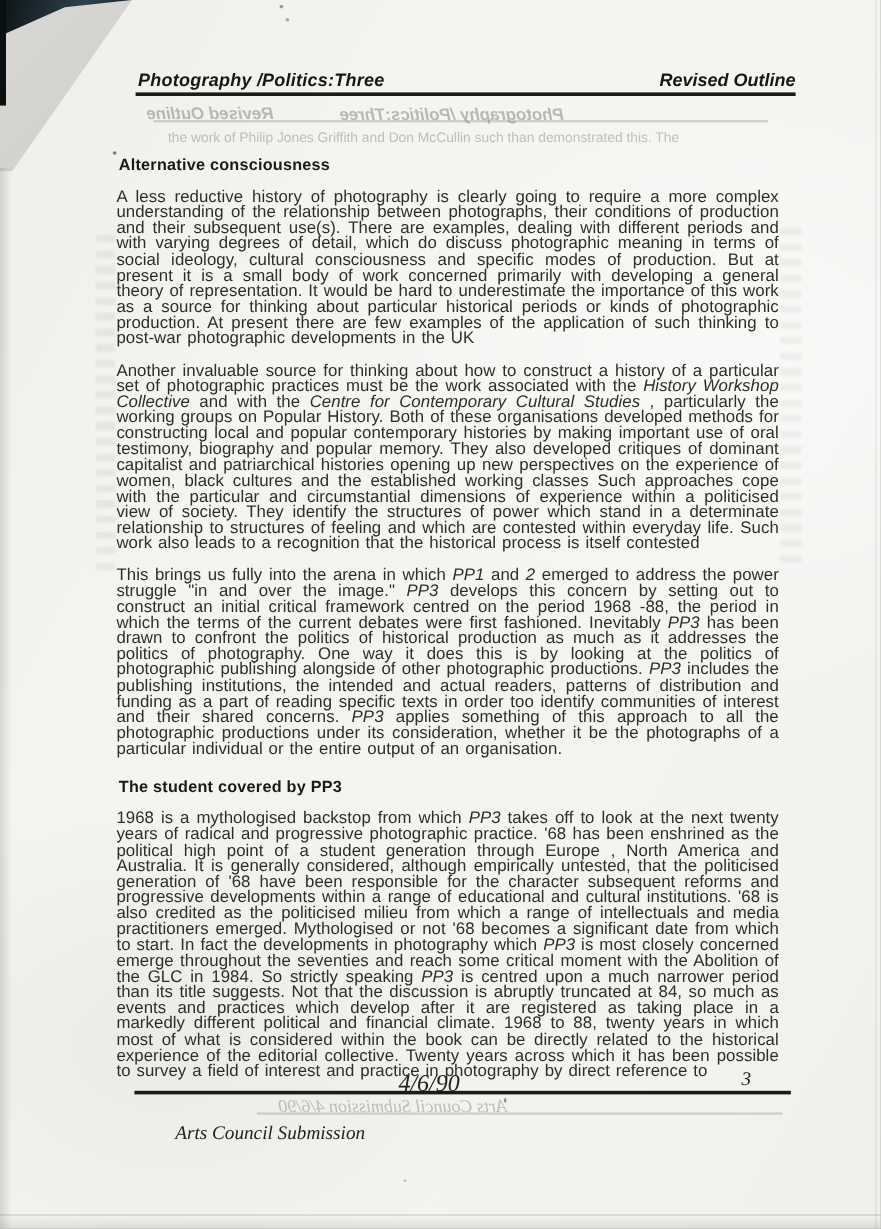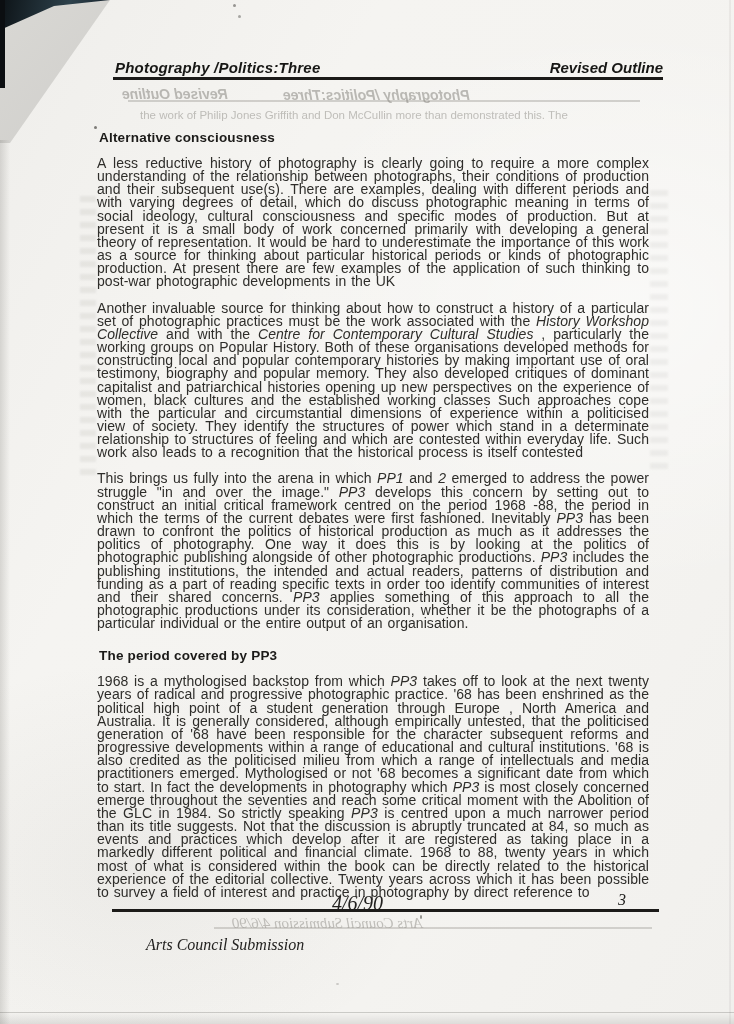--- a/index.html
+++ b/index.html
@@ -102,41 +102,41 @@
   <div class="gray-corner"></div>
   <div class="dark-wedge"></div>
   <div class="black-strip"></div>
   <div class="left-edge"></div>
   <div class="bottom-edge"></div>
   <div class="right-edge"></div>
 
   <span class="ghost ghost-h-left mirror">Revised Outline</span>
   <span class="ghost ghost-h-right mirror">Photography /Politics:Three</span>
   <div class="ghost-rule-top"></div>
-  <span class="ghost ghost-body-line">the work of Philip Jones Griffith and  Don McCullin more than demonstrated this. The</span>
+  <span class="ghost ghost-body-line">the work of Philip Jones Griffith and  Don McCullin such than demonstrated this. The</span>
   <span class="ghost ghost-f-text mirror">Arts Council Submission    4/6/90</span>
   <div class="ghost-rule-bottom"></div>
   <div class="smudge smudge-left"></div>
   <div class="smudge smudge-right"></div>
 
   <span class="header-left">Photography /Politics:Three</span>
   <span class="header-right">Revised Outline</span>
   <div class="header-rule"></div>
 
   <div class="content">
     <section>
       <h2 class="sec-heading">Alternative consciousness</h2>
       <div class="paras">
           <p><span>A less reductive history of photography is clearly going to require a more complex understanding of the relationship between photographs, their conditions of production and their subsequent use(s). There are examples, dealing with different periods and with varying degrees of detail, which do discuss photographic meaning in terms of social ideology, cultural consciousness and specific modes of production. But at present it is a small body of work concerned primarily with developing a general theory of representation. It would be hard to underestimate the importance of this work as a source for thinking about particular historical periods or kinds of photographic production. At present there are few examples of the application of such thinking to post-war photographic developments in the UK</span></p>
           <p><span>Another invaluable source for thinking about how to construct a history of a particular set of photographic practices must be the work associated with the </span><em>History Workshop Collective</em><span> and with the </span><em>Centre for Contemporary Cultural Studies</em><span> , particularly the working groups on Popular History.  Both of these organisations developed methods for constructing local and popular contemporary histories by making important use of oral testimony, biography and popular memory. They also developed critiques of dominant capitalist and patriarchical histories opening up new perspectives on the experience of women, black cultures and the established working classes  Such approaches cope with the particular and circumstantial dimensions of experience within a politicised view of society. They identify the structures of power which stand in a determinate relationship to structures of feeling and which are contested within everyday life. Such work also leads to a recognition that the historical process is itself contested</span></p>
           <p><span>This brings us fully into the arena in which </span><em>PP1</em><span> and </span><em>2</em><span> emerged to address the power struggle "in and over the image." </span><em>PP3</em><span> develops this concern by setting out to construct an initial critical framework centred on the period 1968 -88, the period in which the terms of the current debates were first fashioned.  Inevitably </span><em>PP3</em><span> has been drawn to confront the politics of historical production as much as it addresses the politics of photography. One way it does this is by looking at the politics of photographic publishing alongside of other photographic productions. </span><em>PP3</em><span> includes the publishing institutions, the intended and actual readers, patterns of distribution and funding as a part of reading  specific texts in order too identify communities of interest and their shared concerns. </span><em>PP3</em><span> applies something of this approach to all the photographic productions under its consideration, whether it be the photographs of a particular individual or the entire output of an organisation.</span></p>
         </div>
     </section>
     <section>
-      <h2 class="sec-heading">The period covered by PP3</h2>
+      <h2 class="sec-heading">The student covered by PP3</h2>
       <div class="paras">
           <p><span>1968 is a mythologised backstop from which </span><em>PP3</em><span> takes off to look at the next twenty years of radical and progressive photographic practice. '68 has been enshrined as the political high point of a student generation through Europe , North America and Australia.  It is generally considered, although empirically untested, that the politicised generation of '68 have been responsible for the character subsequent reforms and progressive developments within a range of educational and cultural institutions. '68 is also credited as the politicised milieu from which a range of intellectuals and media practitioners emerged. Mythologised or not '68 becomes a significant date from which to start.  In fact the developments in photography which </span><em>PP3</em><span> is most closely concerned emerge throughout the seventies and reach some critical moment with the Abolition of the GLC in 1984.  So strictly speaking </span><em>PP3</em><span> is centred upon a much narrower period than its title suggests. Not that the discussion is abruptly truncated at 84, so much as events and practices which develop after it are registered as taking place in a markedly different political and financial climate.  1968 to 88, twenty years in which most of what is considered within the book can be directly related to the historical experience of the editorial collective.  Twenty years across which it has been possible to survey a field of interest and practice in photography by direct reference to</span></p>
         </div>
     </section>
   </div>
 
   <span class="footer-title">Arts Council Submission</span>
   <span class="footer-date">4/6/90</span>
   <span class="footer-page">3</span>
   <div class="footer-rule"></div>

